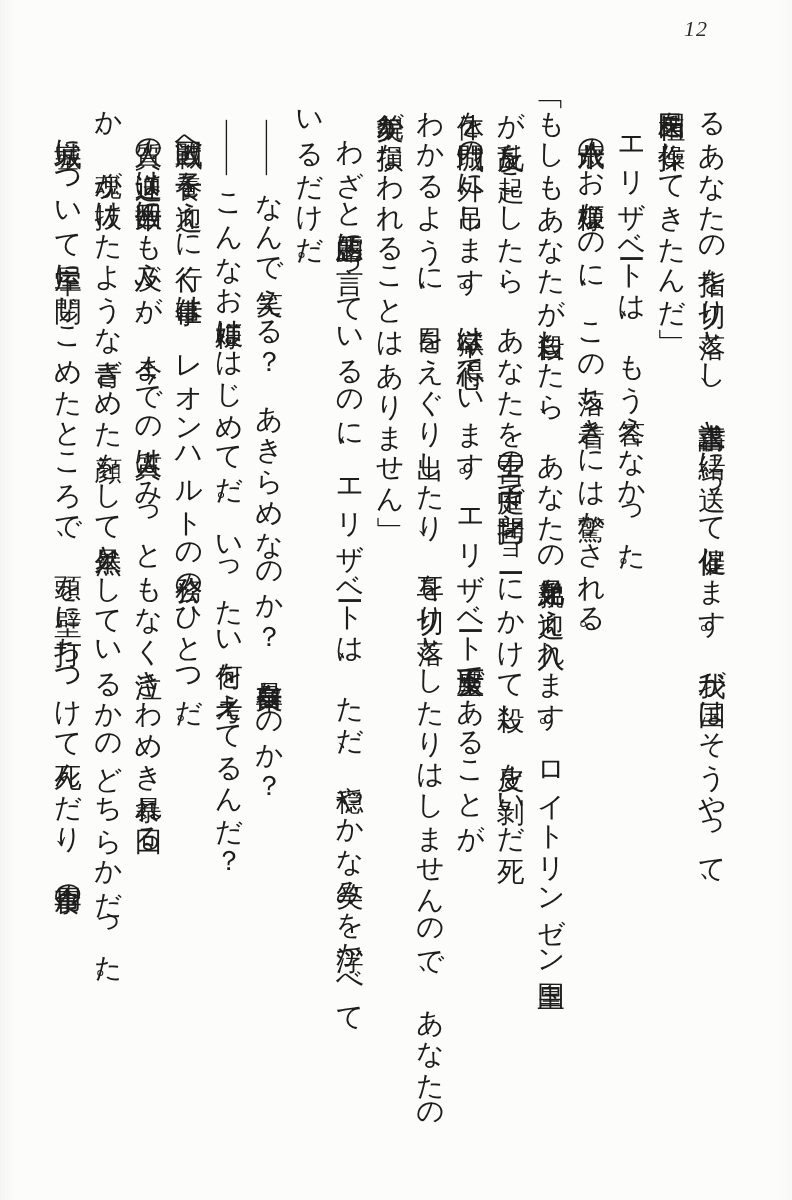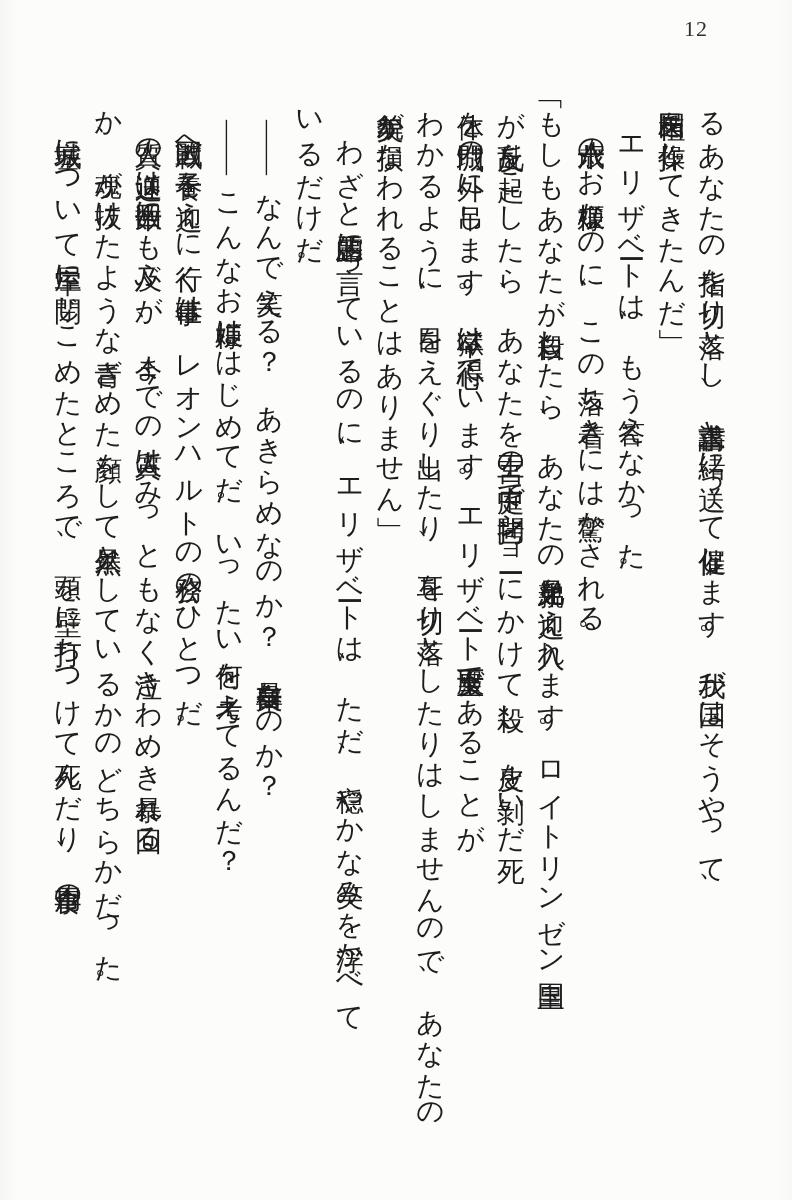--- a/index.html
+++ b/index.html
@@ -14,20 +14,21 @@
     height: 1200px;
     margin: 0 auto;
     background: linear-gradient(90deg, #f5f5f3 0px, #fcfcfa 16px, #fcfcfa 776px, #f8f8f6 792px);
     overflow: hidden;
   }
   .pageno {
     position: absolute;
     top: 16px;
     right: 84px;
     font-size: 22px;
+    font-style: italic;
     color: #2e2e2e;
     letter-spacing: 1px;
   }
   .textblock {
     position: absolute;
     top: 92px;
     right: 60px;
     height: 1074px;
     writing-mode: vertical-rl;
     text-orientation: mixed;

